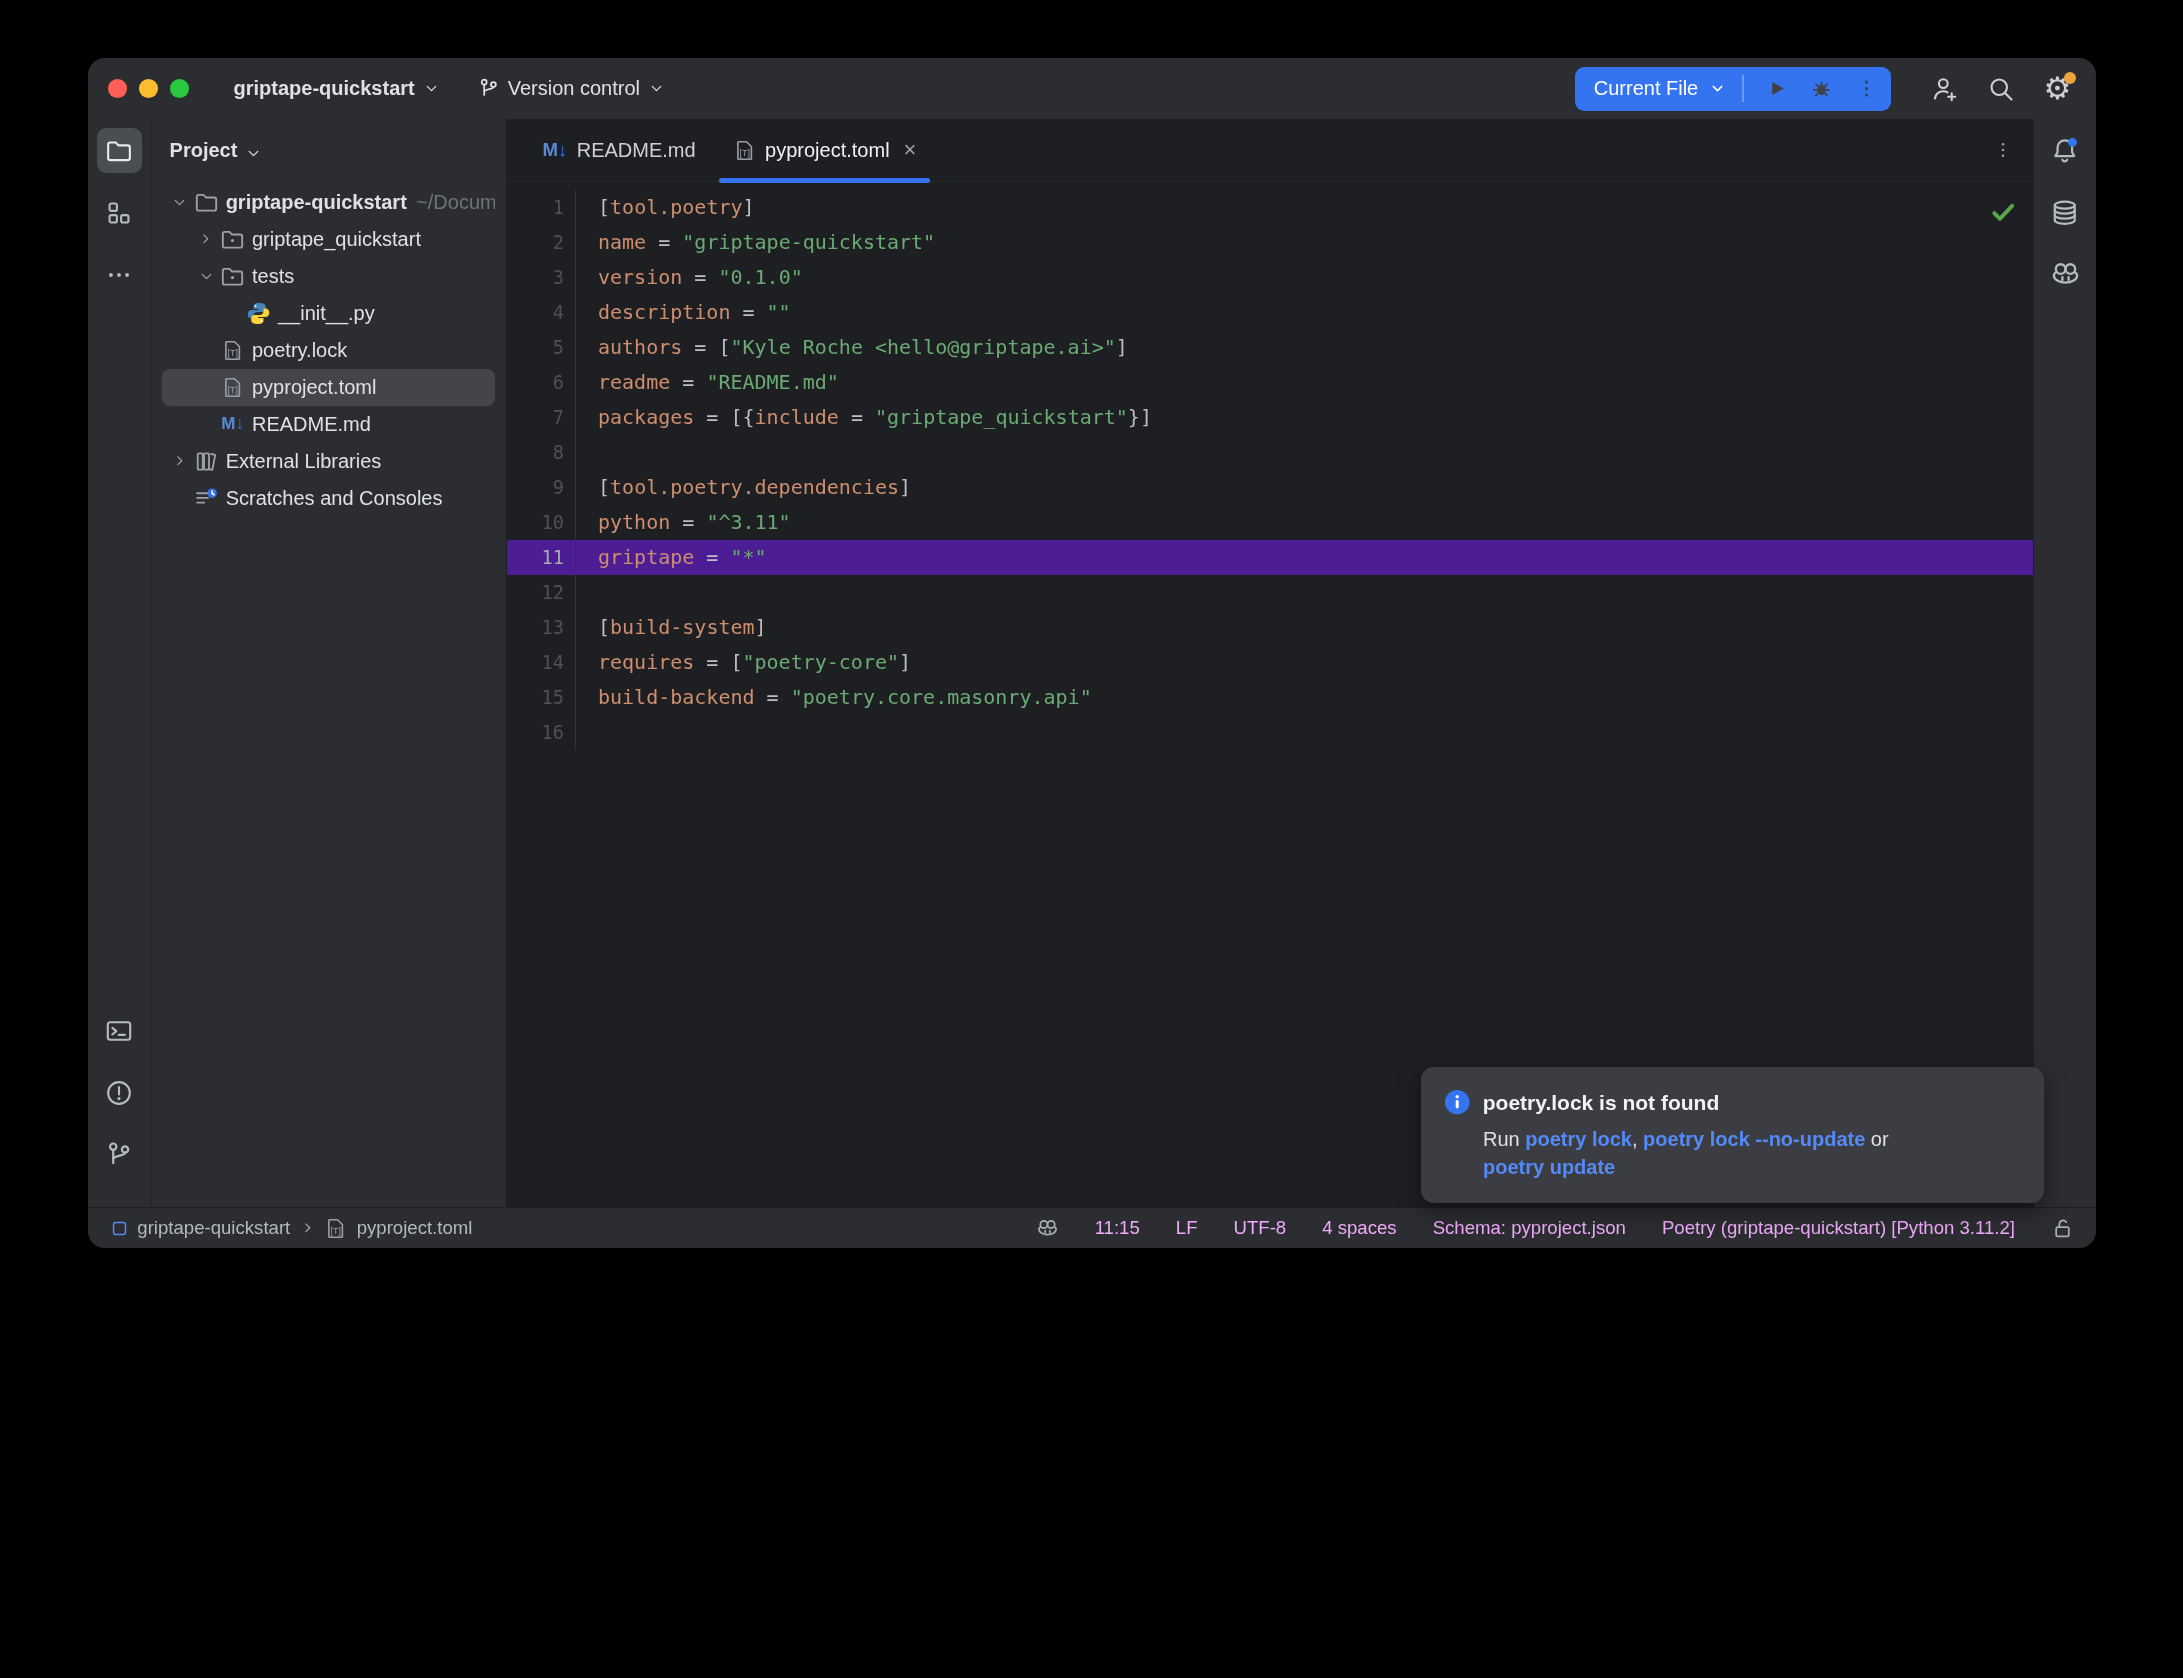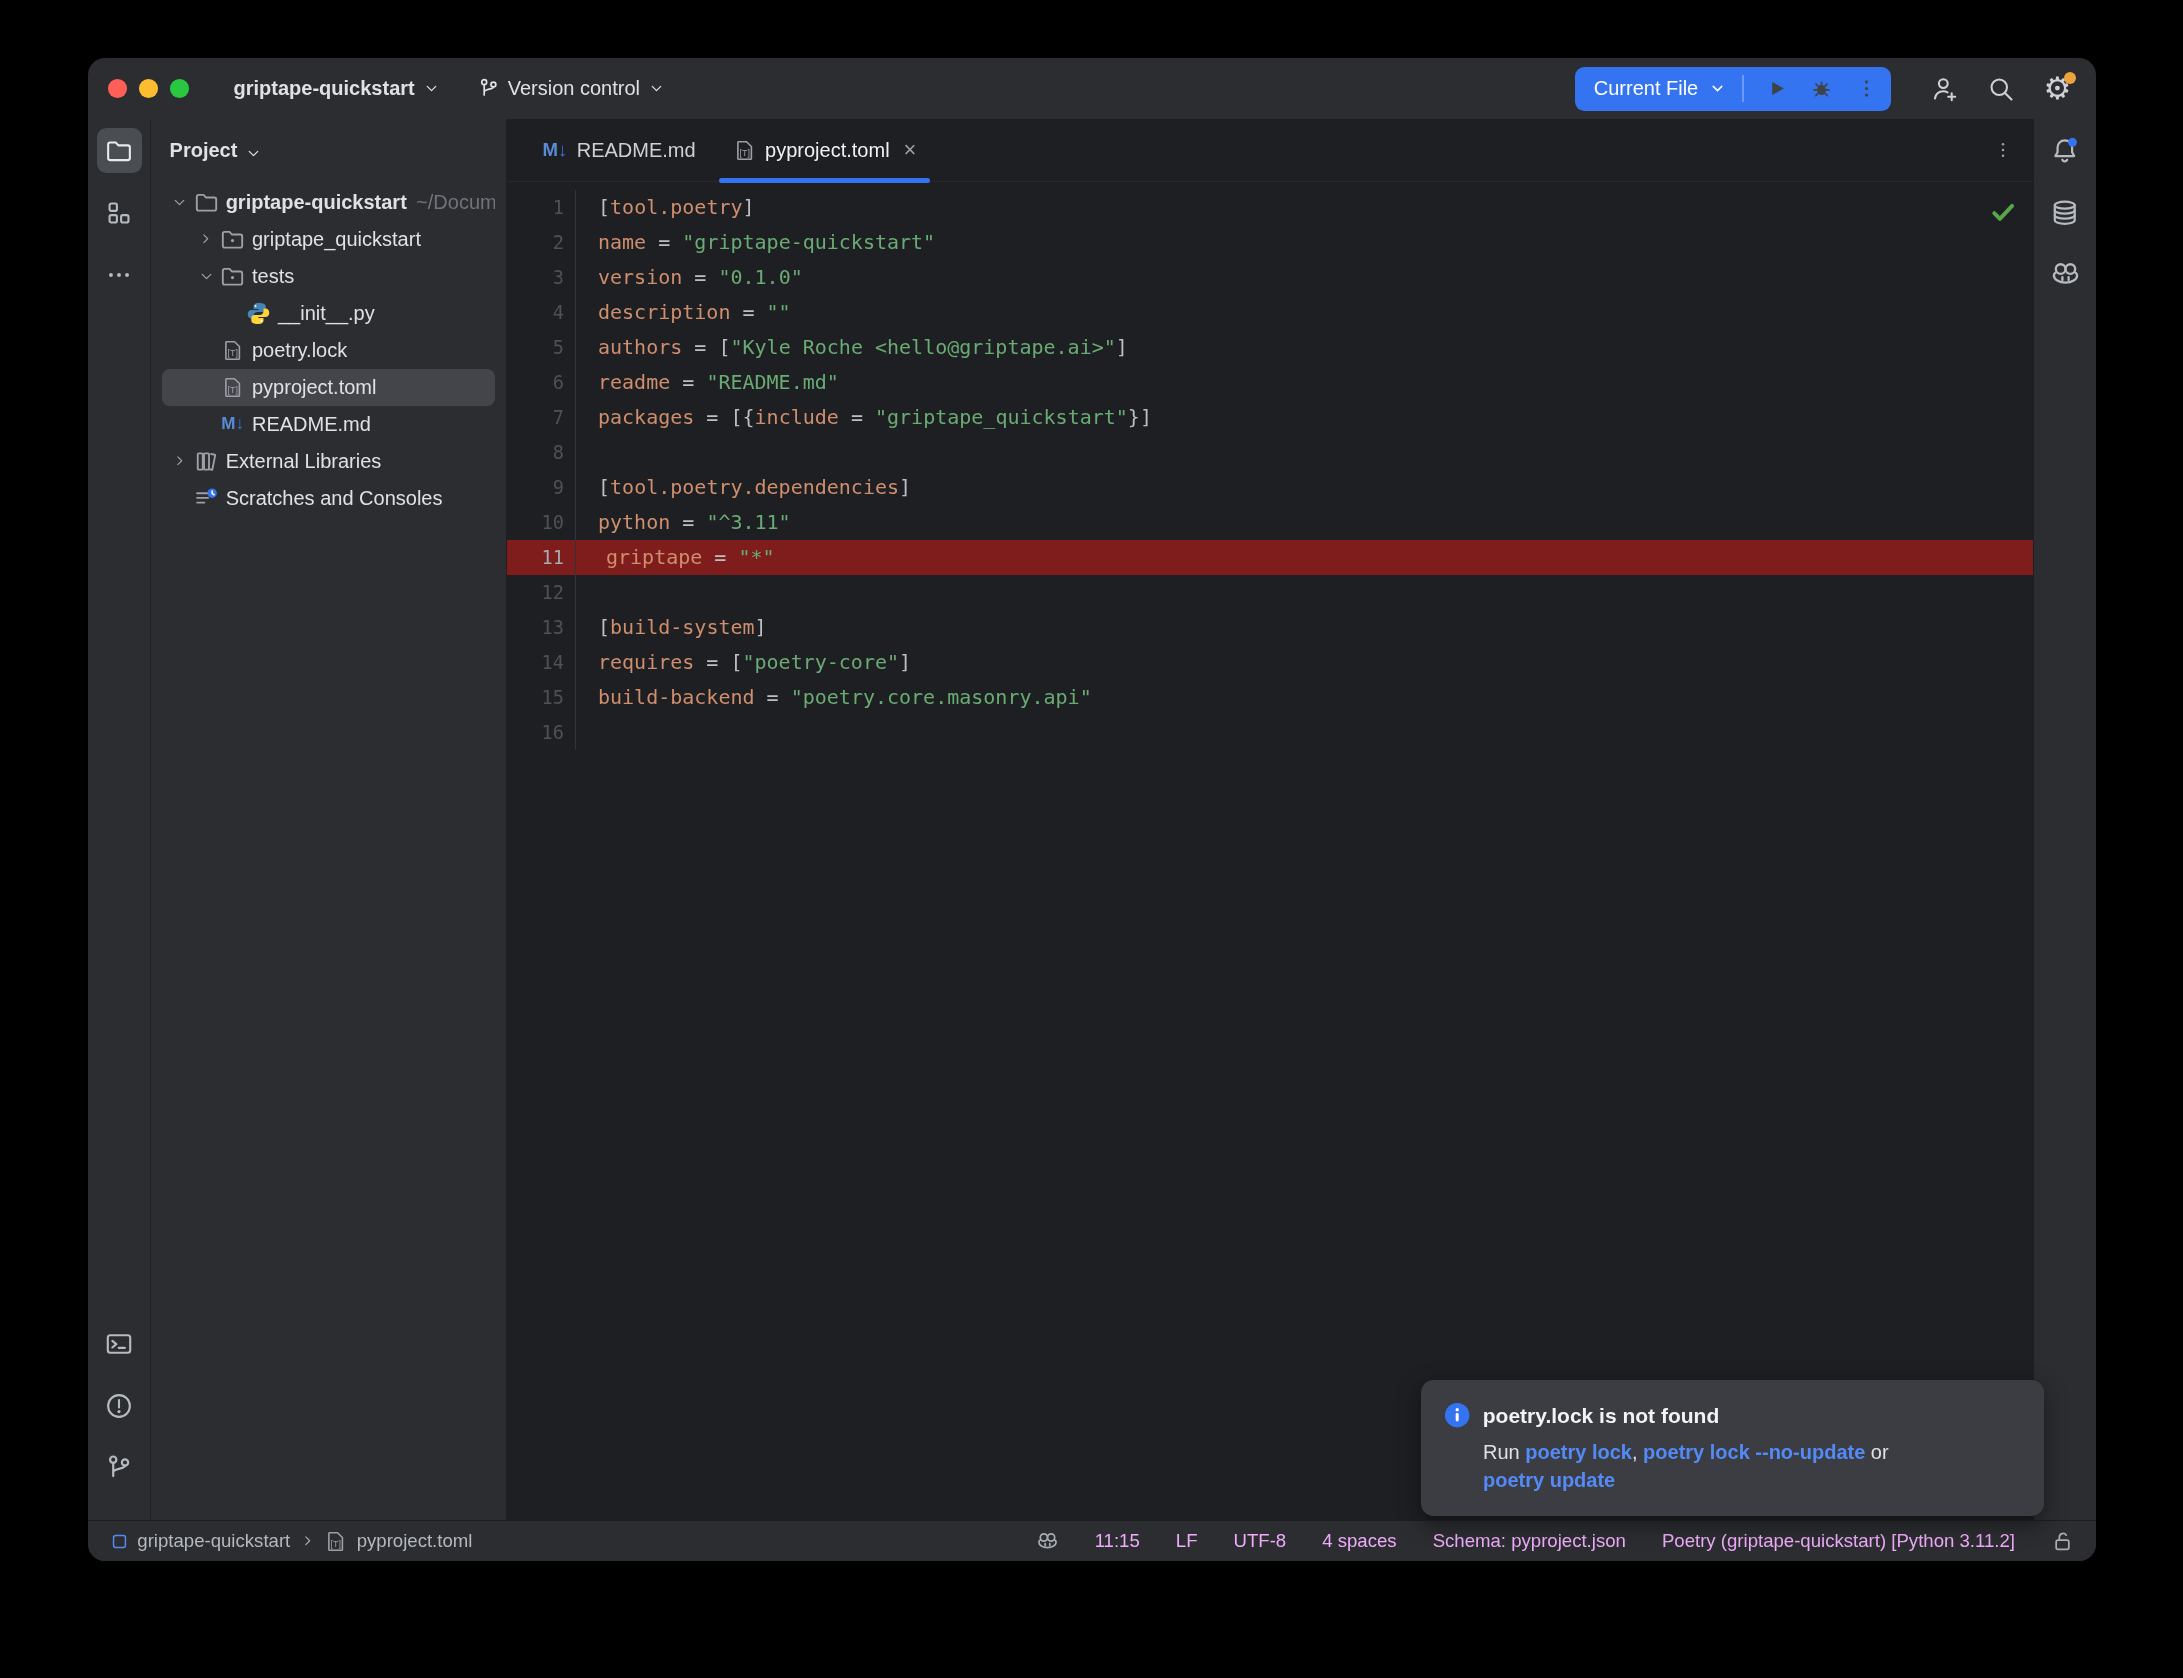--- a/index.html
+++ b/index.html
@@ -1,18 +1,18 @@
 <!DOCTYPE html>
 <html style="--accent: #3574F0; --key: #CF8E6D; --str: #6AAB73; --punct: #BCBEC4; --link: #548AF7;font-size:12.4px"><head>
 <meta charset="utf-8">
 <style>
   html,body{margin:0;padding:0;background:#000;}
   .stage{position:relative;width:2183px;height:1678px;background:#000;overflow:hidden;
          font-family:"Liberation Sans",sans-serif;color:#DFE1E5;}
-  .window{position:absolute;left:88px;top:58px;width:2008px;height:1503px;
+  .window{position:absolute;left:88px;top:58px;width:2008px;height:1190px;
           background:#2B2D30;border-radius:17px;overflow:hidden;display:flex;flex-direction:column;}
 
   
   .titlebar{height:61px;flex:0 0 61px;display:flex;align-items:center;padding:0 20px;gap:11px;}
   .lights{display:flex;gap:12.4px;margin-right:34px;}
   .light{width:18.6px;height:18.6px;border-radius:50%;}
   .tb-item{display:flex;align-items:center;gap:7.8px;font-size:20px;color:#DFE1E5;cursor:default;}
   .tb-item .name{font-weight:700;}
   .chev{display:inline-flex;}
   .spacer{flex:1;}
@@ -60,21 +60,21 @@
   .tab.active::after{content:"";position:absolute;left:4.7px;right:4.7px;bottom:-1.6px;height:4.7px;
                      background:var(--accent);border-radius:3.1px;}
   .tab .close{color:#9DA0A8;font-size:22px;margin-left:4.7px;}
   .md-glyph{font-weight:700;font-size:18.6px;color:#5A8BD6;}
   .md-glyph .arr{color:#3574F0;}
   .tab-kebab{margin-left:auto;display:flex;align-items:center;padding-right:20px;color:#9DA0A8;}
 
   .editor-body{flex:1;position:relative;overflow:hidden;padding-top:7.8px;
                font-family:"DejaVu Sans Mono",monospace;font-size:20px;}
   .eline{display:flex;height:35px;line-height:35px;}
-  .eline.active{background:#7f1d1d;gap:8px;}
+  .eline.active{background:#4c1d95;}
   .lnum{width:57px;flex:0 0 57px;text-align:right;padding-right:11px;color:#4E5157;
         font-size:18.6px;border-right:1.6px solid #313438;}
   .eline.active .lnum{color:#A8ABB0;}
   .ecode{padding-left:22px;white-space:pre;}
   .tok-k{color:var(--key);} .tok-s{color:var(--str);} .tok-p{color:var(--punct);}
   .inspect-check{position:absolute;top:17px;right:17px;}
 
   
   .statusbar{height:40px;flex:0 0 40px;background:#2B2D30;border-top:1.6px solid #1E1F22;
              display:flex;align-items:center;padding:0 22px 0 23px;font-size:18.6px;color:#A8ADB4;}

